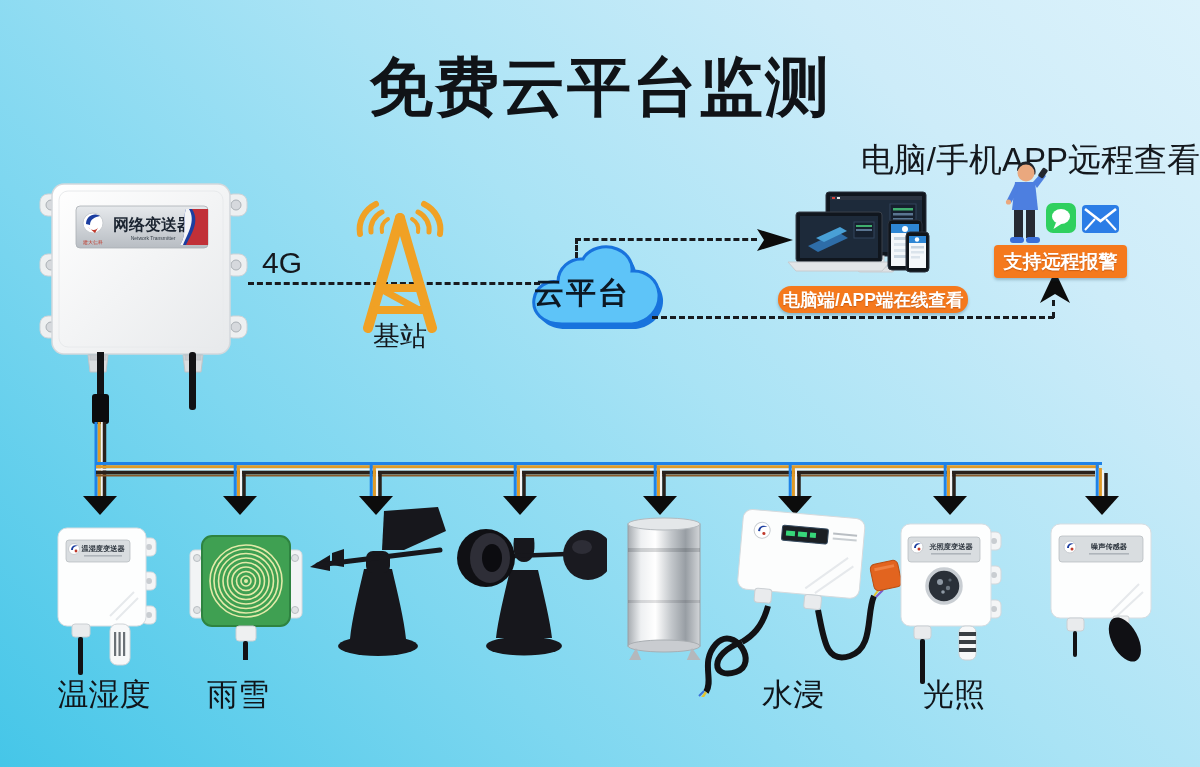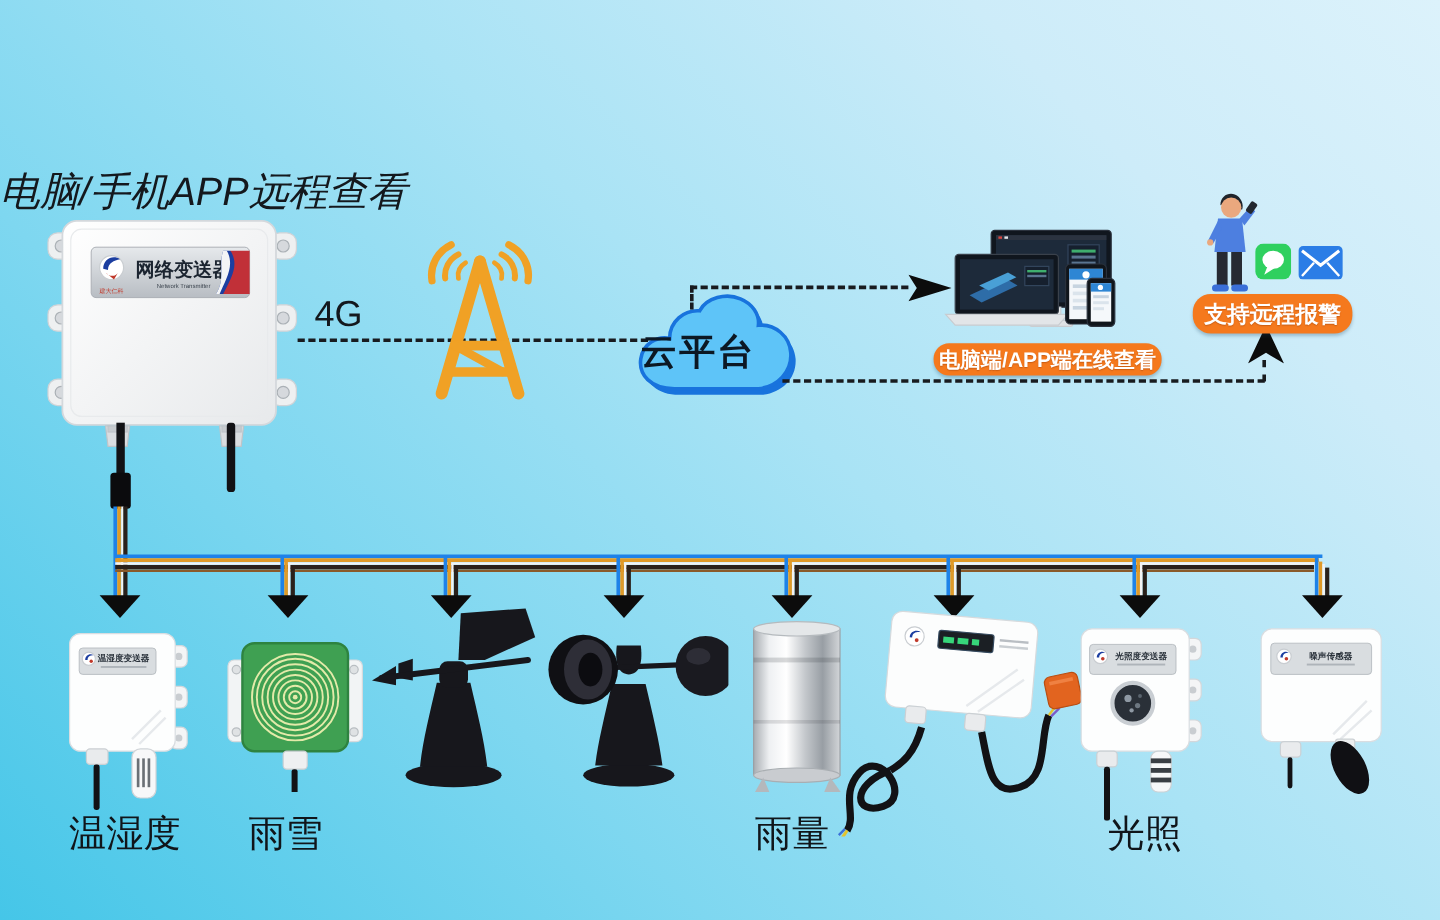--- a/index.html
+++ b/index.html
@@ -4,42 +4,43 @@
 <style>
   html,body{margin:0;padding:0;}
   .stage{
     position:relative; width:1200px; height:767px; overflow:hidden;
     font-family:"Liberation Sans","DejaVu Sans",sans-serif;
     background:linear-gradient(45deg,#45c6e8 0%,#7ed7f0 30%,#a9e3f5 55%,#cdecf9 80%,#dcf2fb 100%);
   }
   .abs{position:absolute;}
   .page-title{left:0;right:0;top:44px;text-align:center;font-size:64px;font-weight:900;
     color:#101317;letter-spacing:2px;}
-  .page-subtitle{left:0;right:0;top:138px;text-align:left;font-size:33px;font-weight:500;color:#14181d;font-style:italic;}
+  .page-subtitle{left:0;right:0;top:138px;text-align:right;font-size:33px;font-weight:500;color:#14181d;}
   .dash-h{height:0;border-top:3px dashed #181b1f;}
   .dash-v{width:0;border-left:3px dashed #181b1f;}
   .plain-label{color:#14181d;text-align:center;}
   .label-4g{left:262px;top:246px;font-size:30px;font-weight:500;}
   .label-station{left:346px;top:318px;width:108px;text-align:center;font-size:27px;font-weight:500;}
   .cloud-label{left:534px;top:273px;width:124px;text-align:left;font-size:30px;font-weight:900;
     color:#0c1824;letter-spacing:2px;}
   .badge{background:#f5791d;color:#fff;font-weight:bold;display:flex;align-items:center;
     justify-content:center;border-radius:13px;box-shadow:0 2px 3px rgba(20,60,90,.28);
     text-shadow:0 1px 1px rgba(120,40,0,.35);}
   .badge-devices{left:778px;top:286px;width:190px;height:27px;font-size:17.5px;}
-  .badge-alarm{left:994px;top:245px;width:133px;height:33px;font-size:19px;border-radius:15px;}
+  .badge-alarm{left:994px;top:245px;width:133px;height:33px;font-size:19px;border-radius:4px;}
   .sensor-label{top:674px;width:150px;text-align:center;font-size:31px;font-weight:500;color:#10151a;}
   .msg-icon{left:1046px;top:203px;}
   .mail-icon{left:1082px;top:205px;}
 </style>
 </head>
 <body>
 
 <div class="stage">
 
+  <div class="abs page-title">免费云平台监测</div>
   <div class="abs page-subtitle">电脑/手机APP远程查看</div>
 
   <svg class="abs" style="left:36px;top:178px" width="215" height="250" viewBox="0 0 215 250">
     <defs>
       <linearGradient id="silverG" x1="0" y1="0" x2="0" y2="1">
         <stop offset="0" stop-color="#e6e9ec"></stop>
           <stop offset="1" stop-color="#b8bdc3"></stop>
       </linearGradient>
       <linearGradient id="boxG" x1="0" y1="0" x2="1" y2="1">
         <stop offset="0" stop-color="#ffffff"></stop>
@@ -103,20 +104,21 @@
       <path d="M31,90 L71,112" stroke-width="7"></path>
       <path d="M27,112 L77,112" stroke-width="8"></path>
       <path d="M28,6 C16,12 10,24 12,36" stroke-width="6"></path>
       <path d="M34,14 C26,18 22,26 23,34" stroke-width="5"></path>
       <path d="M40,21 C35,24 33,29 34,34" stroke-width="4"></path>
       <path d="M76,6 C88,12 94,24 92,36" stroke-width="6"></path>
       <path d="M70,14 C78,18 82,26 81,34" stroke-width="5"></path>
       <path d="M64,21 C69,24 71,29 70,34" stroke-width="4"></path>
     </g>
   </svg>
+  <div class="abs plain-label label-station">基站</div>
 
   <svg class="abs" style="left:526px;top:242px" width="148" height="98" viewBox="0 0 148 98">
     <path d="M36,82 C16,82 6,70 8,57 C10,44 22,38 32,40 C32,26 44,16 57,17 C63,6 79,2 91,7 C101,11 107,20 106,29 C120,28 132,38 133,52 C134,68 122,80 106,82 Z" transform="translate(4,5)" fill="#1873dd"></path>
     <path d="M36,82 C16,82 6,70 8,57 C10,44 22,38 32,40 C32,26 44,16 57,17 C63,6 79,2 91,7 C101,11 107,20 106,29 C120,28 132,38 133,52 C134,68 122,80 106,82 Z" fill="#5ec4f8" stroke="#1873dd" stroke-width="3"></path>
   </svg>
   <div class="abs cloud-label">云平台</div>
 
   <div class="abs dash-v" style="left:575px;top:238px;height:20px"></div>
   <div class="abs dash-h" style="left:575px;top:238px;width:182px"></div>
   <svg class="abs" style="left:757px;top:227px" width="36" height="26" viewBox="0 0 36 26">
@@ -452,16 +454,16 @@
     <rect x="24" y="102" width="17" height="13" rx="3" fill="#e9ebed" stroke="#cbd0d4"></rect>
     <rect x="30" y="115" width="4" height="26" rx="2" fill="#121215"></rect>
     <rect x="70" y="100" width="16" height="11" rx="2" fill="#eceeef" stroke="#ccd1d4"></rect>
     <g transform="rotate(-28 80 120)">
       <ellipse cx="80" cy="124" rx="13" ry="24" fill="#101014"></ellipse>
     </g>
   </svg>
 
   <div class="abs sensor-label" style="left:29px">温湿度</div>
   <div class="abs sensor-label" style="left:163px">雨雪</div>
-  <div class="abs sensor-label" style="left:585px">雨量</div>
+  <div class="abs sensor-label" style="left:718px">水浸</div>
   <div class="abs sensor-label" style="left:879px">光照</div>
 
 </div>
 
 </body></html>

